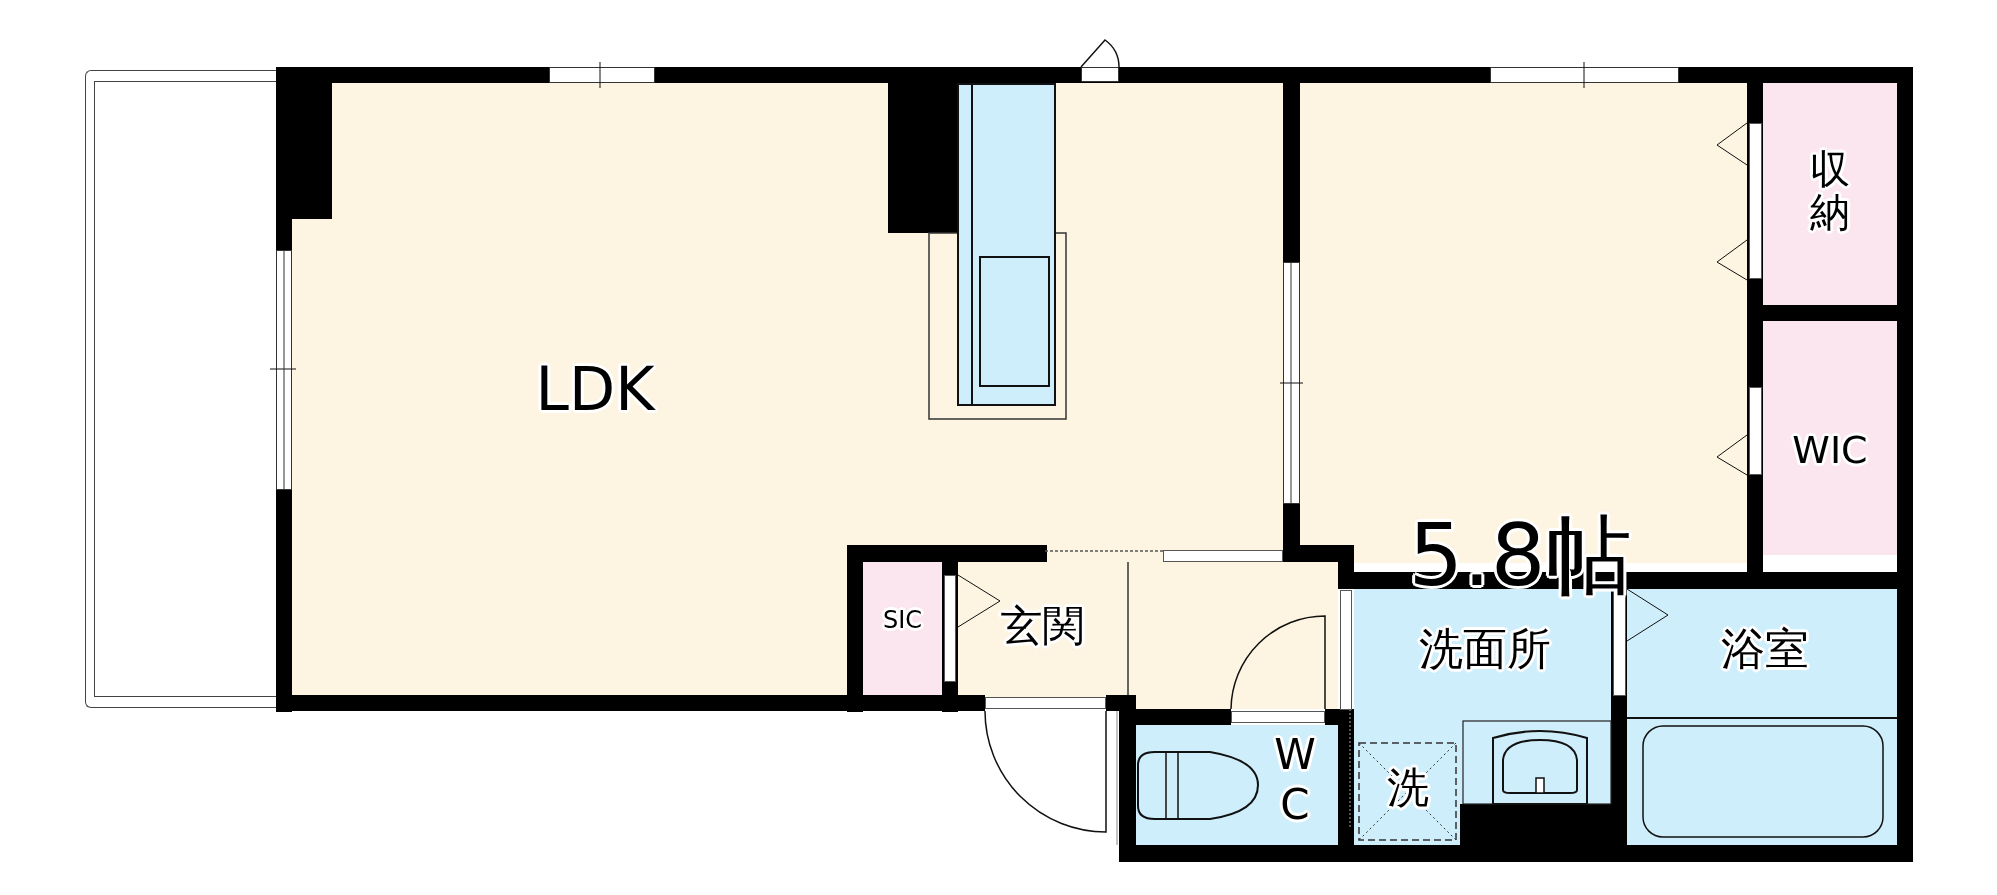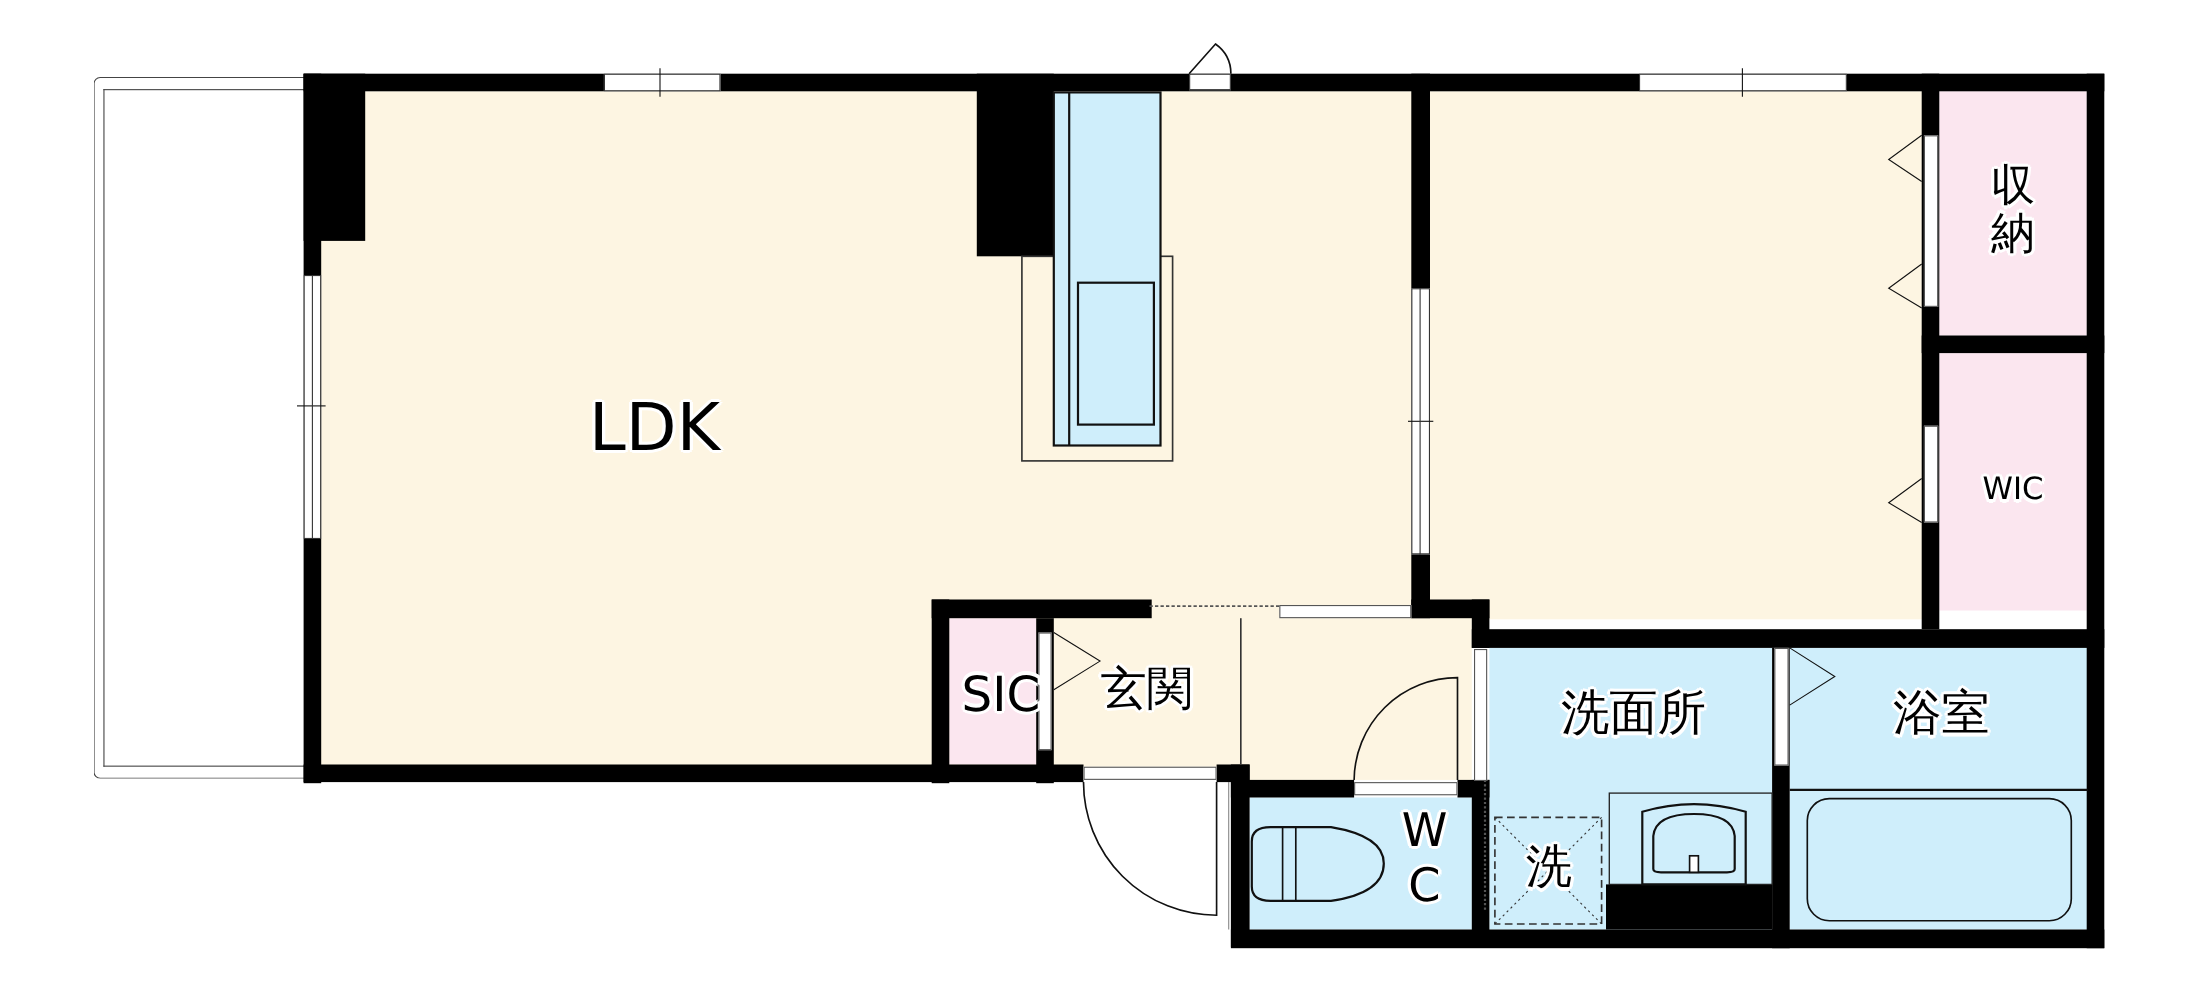--- a/index.html
+++ b/index.html
@@ -120,23 +120,24 @@
 
   <line x1="1627" y1="718" x2="1898" y2="718" stroke="#111" stroke-width="2"></line>
   <rect x="1643" y="726" width="240" height="111" rx="20" ry="20" fill="#cfeefb" stroke="#111" stroke-width="1.5"></rect>
 </svg>
 
 <div class="label" style="left:470px;top:292px;width:250px;font-size:60px;">
   <span>LDK</span><br>
 </div>
 <div class="label" style="left:1400px;top:230px;width:240px;font-size:86px;">
   <br>
+  <span>5.8帖</span>
 </div>
 <div class="label" style="left:1790px;top:148px;width:80px;font-size:40px;">収
 納</div>
-<div class="label" style="left:1763px;top:430px;width:134px;font-size:28px;">WIC</div>
-<div class="label" style="left:863px;top:608px;width:94px;font-size:44px;">SIC</div>
+<div class="label" style="left:1763px;top:430px;width:134px;font-size:38px;">WIC</div>
+<div class="label" style="left:863px;top:608px;width:79px;font-size:24px;">SIC</div>
 <div class="label" style="left:985px;top:603px;width:115px;font-size:42px;">玄関</div>
 <div class="label" style="left:1390px;top:625px;width:190px;font-size:44px;">洗面所</div>
 <div class="label" style="left:1700px;top:625px;width:130px;font-size:44px;">浴室</div>
 <div class="label" style="left:1270px;top:730px;width:50px;font-size:42px;line-height:1.2;">W
 C</div>
 <div class="label" style="left:1378px;top:765px;width:60px;font-size:42px;">洗</div>
 
 </body></html>

